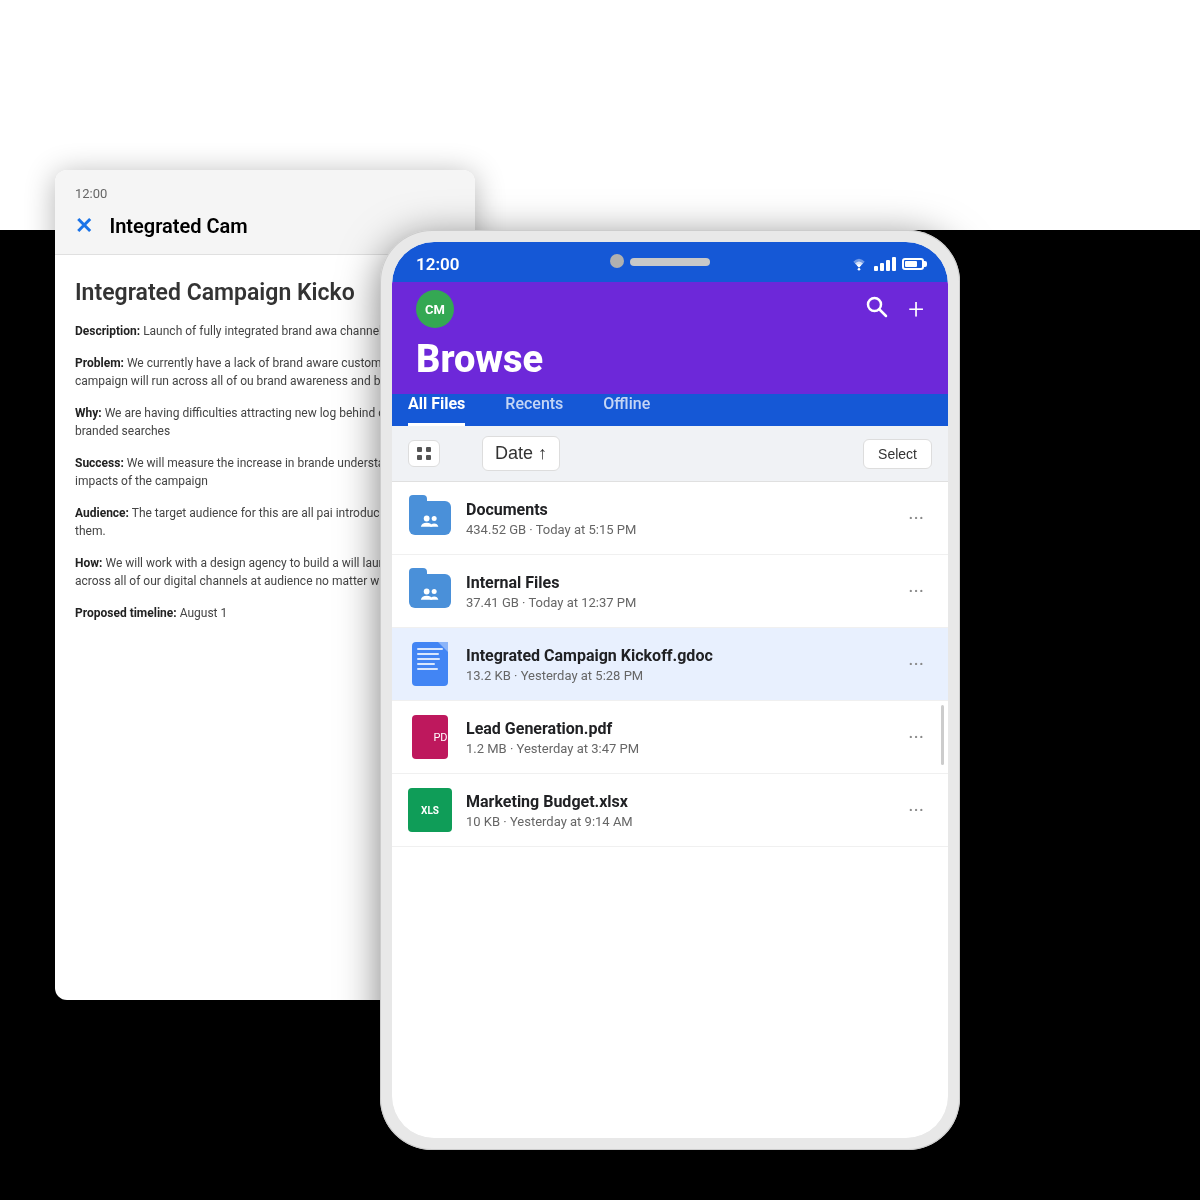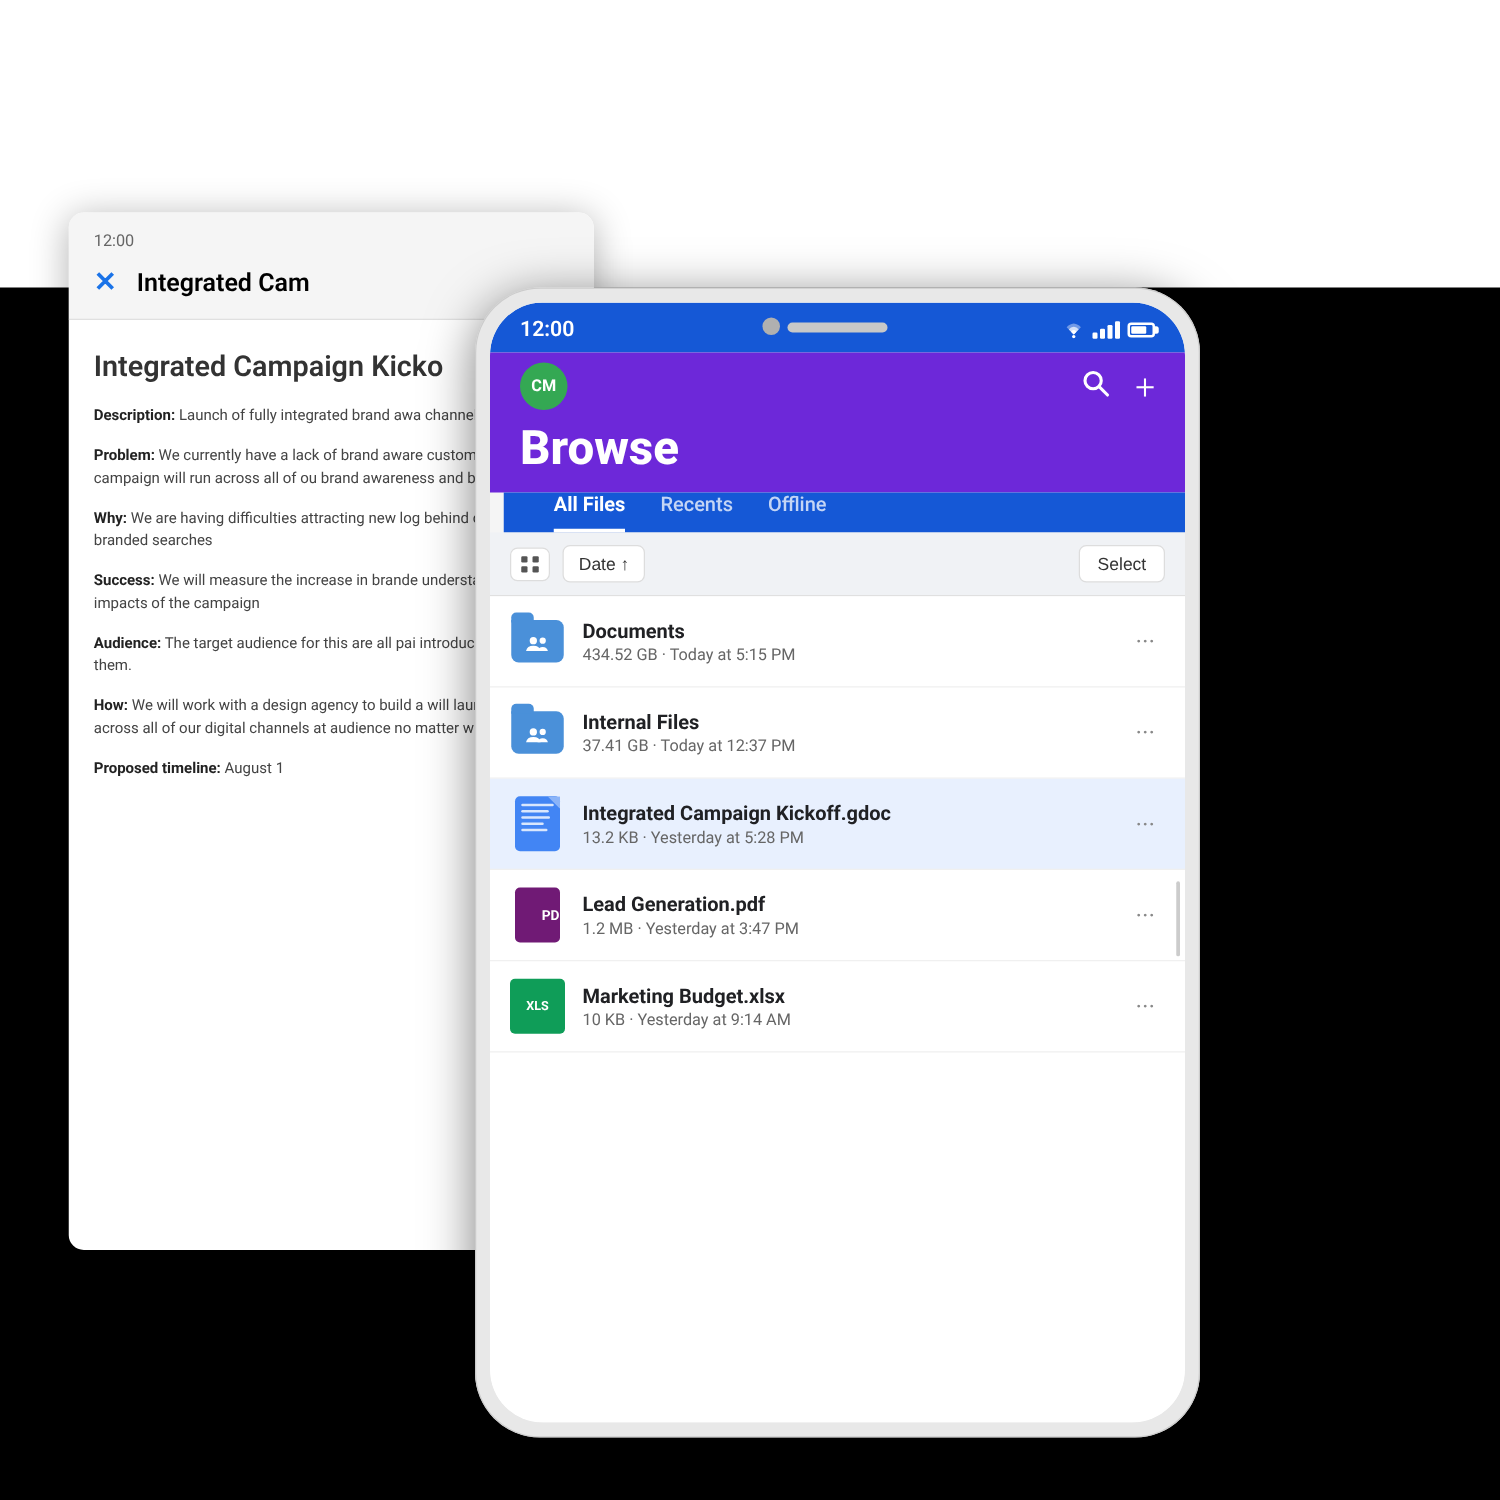--- a/index.html
+++ b/index.html
@@ -265,25 +265,24 @@
     .browse-title {
       color: #fff;
       font-size: 38px;
       font-weight: 800;
       line-height: 1;
     }
 
     
     .tabs-bar {
       background: #1558d6;
-      padding: 0 40px;
-      display: flex;
-      gap: 28px;
+      padding: 0 16px;
+      display: flex;
+      gap: 40px;
       flex-shrink: 0;
-      margin-left: 11px;
     }
 
     .tab {
       color: rgba(255,255,255,0.75);
       font-size: 16px;
       font-weight: 500;
       padding-bottom: 10px;
       cursor: pointer;
       border-bottom: 3px solid transparent;
     }
@@ -333,26 +332,27 @@
       height: 5px;
       background: #555;
       border-radius: 1px;
     }
 
     .sort-btn {
       background: #fff;
       border: 1px solid #ddd;
       border-radius: 6px;
       padding: 6px 12px;
-      font-size: 14px;
+      font-size: 18px;
       color: #333;
       cursor: pointer;
       display: flex;
       align-items: center;
       gap: 4px;
+      margin-left: 32px;
     }
 
     .select-btn {
       background: #fff;
       border: 1px solid #ddd;
       border-radius: 6px;
       padding: 6px 14px;
       font-size: 14px;
       color: #333;
       cursor: pointer;
@@ -440,28 +440,28 @@
 
     .gdoc-line {
       height: 2px;
       background: rgba(255,255,255,0.8);
       border-radius: 1px;
     }
 
     .pdf-icon {
       width: 36px;
       height: 44px;
-      background: #701a75;
+      background: #be185d;
       border-radius: 4px;
       display: flex;
       align-items: center;
       justify-content: center;
       color: #fff;
       font-size: 11px;
-      font-weight: 700;
+      font-weight: 400;
       padding-left: 27px;
     }
 
     .xlsx-icon {
       width: 48px;
       height: 44px;
       background: #0f9d58;
       border-radius: 4px;
       display: flex;
       align-items: center;

